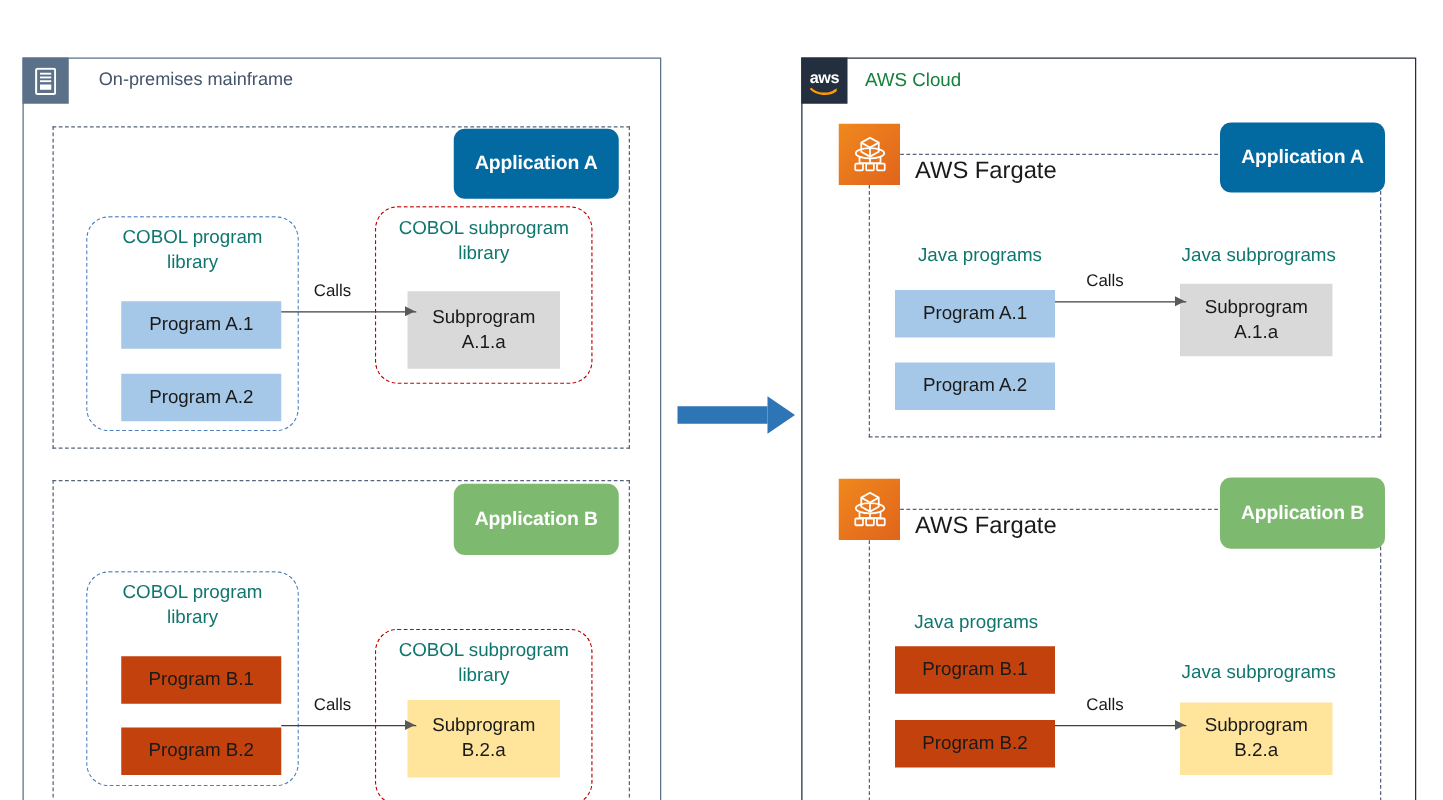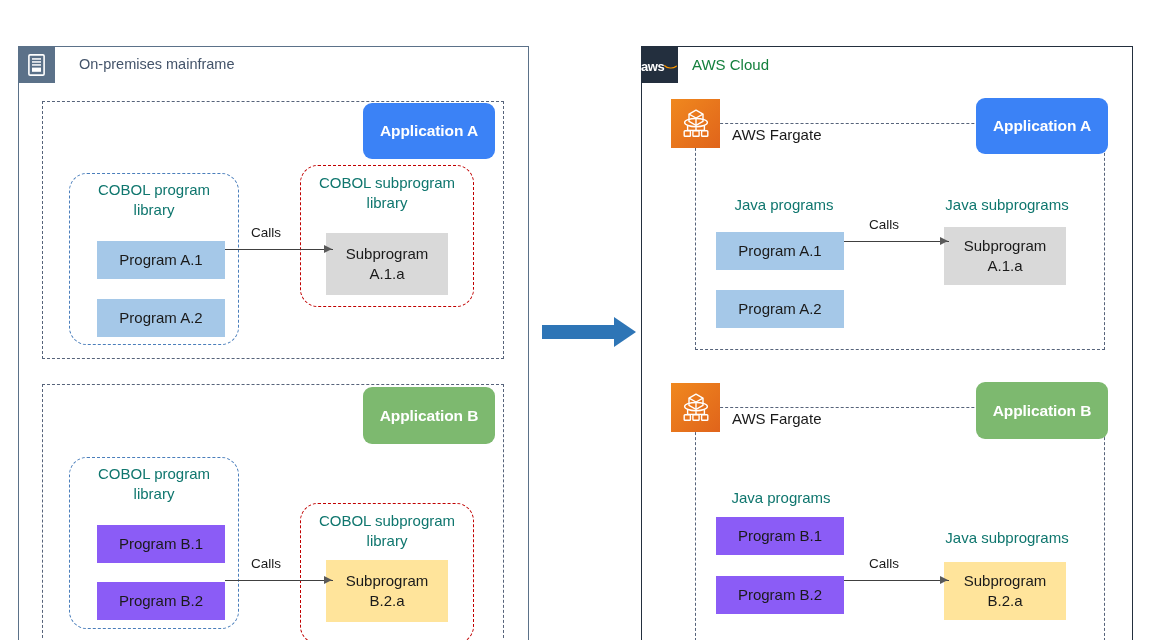--- a/index.html
+++ b/index.html
@@ -51,21 +51,21 @@
     height: 37px;
     display: flex;
     align-items: center;
     justify-content: center;
   }
   .icon-mainframe {
     background: #5B7189;
   }
   .icon-aws {
     background: #232F3E;
-    flex-direction: row;
+    flex-direction: column;
     padding-top: 3px;
     box-sizing: border-box;
   }
   .panel-title {
     position: absolute;
     top: 9px;
     font-size: 14.5px;
     color: #44546A;
     white-space: nowrap;
   }
@@ -100,21 +100,21 @@
     display: flex;
     align-items: center;
     justify-content: center;
     border-radius: 9px;
     color: #ffffff;
     font-size: 15.5px;
     font-weight: 700;
     letter-spacing: -0.1px;
     white-space: nowrap;
   }
-  .badge-blue  { background: #3b82f6; }
+  .badge-blue  { background: #0369a1; }
   .badge-green { background: #7DB96F; }
 
   
   .lib-box {
     position: absolute;
     border-radius: 18px;
     box-sizing: border-box;
     background: transparent;
   }
   .lib-blue { border: 1.3px dashed #4A7EBB; }
@@ -137,21 +137,21 @@
     align-items: center;
     justify-content: center;
     font-size: 15px;
     color: #1A1A1A;
     text-align: center;
     line-height: 20px;
     box-sizing: border-box;
     white-space: pre-line;
   }
   .chip-blue   { background: #A5C8E8; }
-  .chip-green  { background: #8b5cf6; text-align: right; }
+  .chip-green  { background: #c2410c; text-align: right; }
   .chip-grey   { background: #D9D9D9; }
   .chip-yellow { background: #FFE49B; }
 
   
   .call-line {
     position: absolute;
     height: 1.2px;
     background: #404040;
   }
   .call-head {
@@ -190,21 +190,21 @@
     position: absolute;
     width: 49px;
     height: 49px;
     background: linear-gradient(135deg, #F0881E 0%, #E0641B 100%);
     display: flex;
     align-items: center;
     justify-content: center;
   }
   .fargate-label {
     position: absolute;
-    font-size: 15px;
+    font-size: 19px;
     color: #1A1A1A;
     white-space: nowrap;
   }
 </style>
 </head>
 <body>
 
 <div id="canvas">
 
   <div class="panel panel-onprem">

